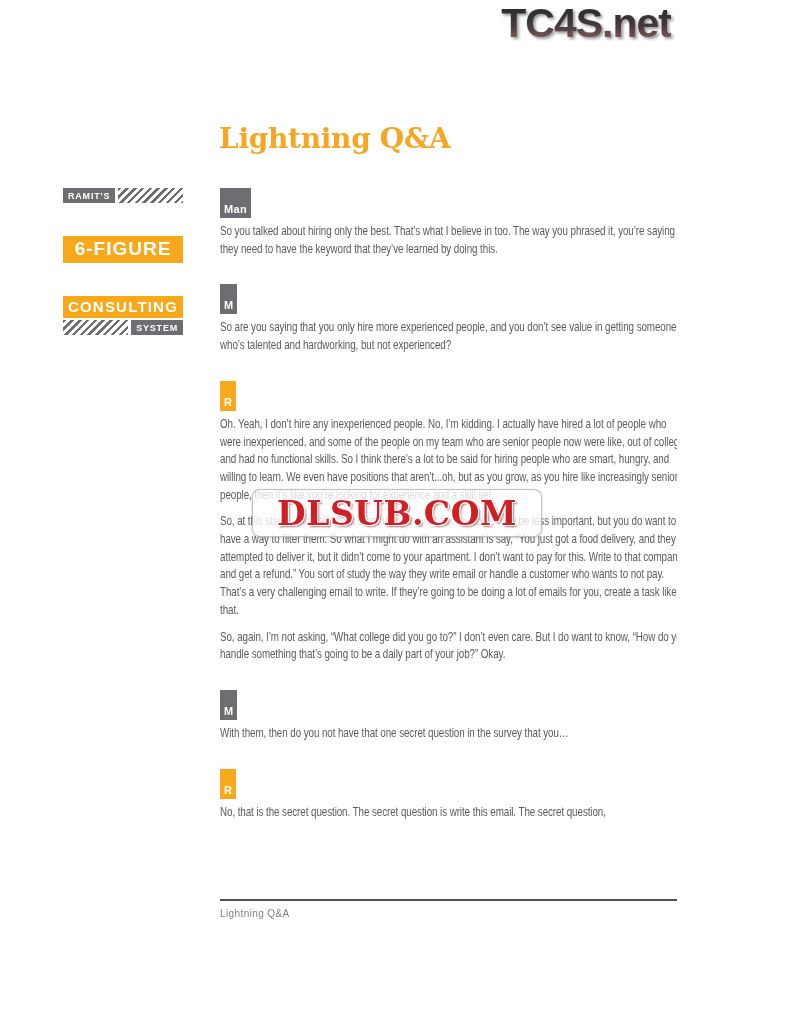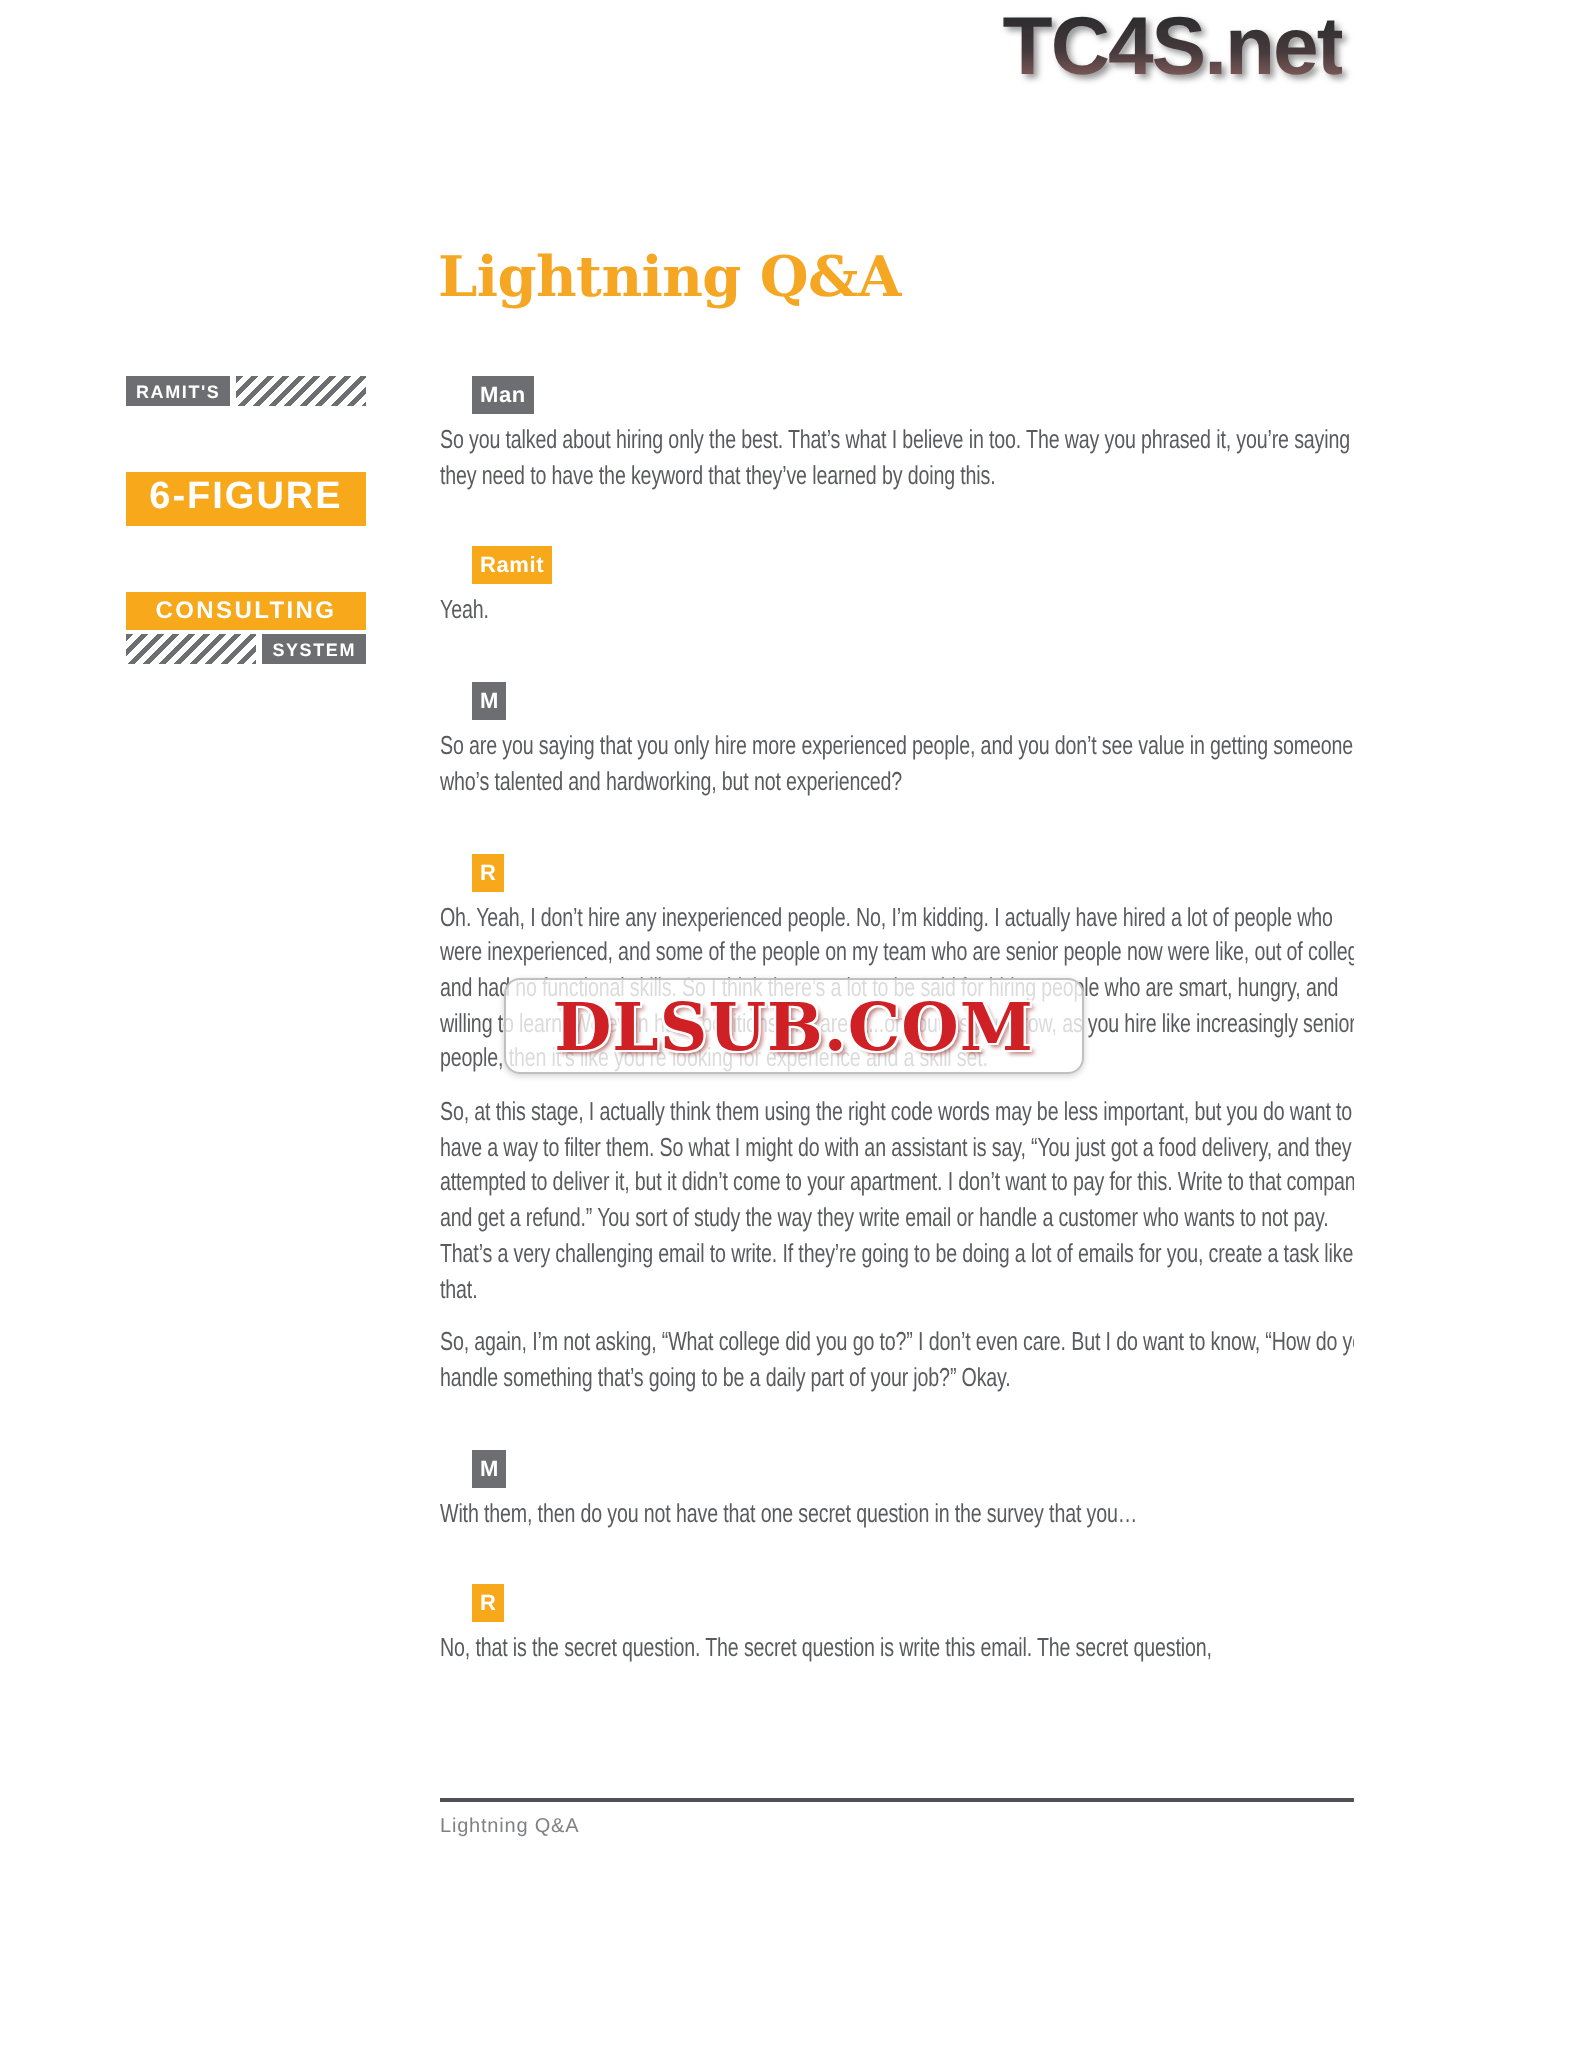--- a/index.html
+++ b/index.html
@@ -44,33 +44,33 @@
   }
   .logo-stripes {
     flex: 1;
     background: repeating-linear-gradient(135deg, #6d6e71 0 2.5px, #ffffff 2.5px 5.5px);
   }
   .logo-main {
     background: var(--accent_orange, #f7a81b); color: #fff;
     font-weight: bold; text-align: center; margin-top: 31px;
   }
   .logo-main.big   { font-size: 19px; letter-spacing: 1px;   padding: 2px 0 3px; }
-  .logo-main.small { font-size: 12px; letter-spacing: 1.2px; padding: 2px 0 3px; }
+  .logo-main.small { font-size: 15px; letter-spacing: 1.2px; padding: 2px 0 3px; }
 
   
   .content {
     position: absolute; left: 220px; top: 188px; width: 468px;
     color: var(--body_text, #5a5b5e);
     font-size: 13px; line-height: 17.7px;
   }
   .qa-block { margin: 0 0 27px; }
   .badge {
     display: inline-block; color: #ffffff; font-weight: bold;
     font-size: 11px; line-height: 1; letter-spacing: 0.3px;
-    padding: 5px 4px 3px; margin: 0 16px 4px;
+    padding: 16px 4px 3px; margin: 0 0 4px;
   }
   .badge.gray   { background: var(--badge_gray, #6d6e71); }
   .badge.orange { background: var(--accent_orange, #f7a81b); }
   .qa-block p {
     margin: 0 0 9px; width: 620px;
     transform: scaleX(0.755); transform-origin: 0 0;
     letter-spacing: -0.1px;
   }
   .qa-block p:last-child { margin-bottom: 0; }
 
@@ -130,21 +130,20 @@
     <div class="logo-main big">6-FIGURE</div>
     <div class="logo-main small">CONSULTING</div>
     <div class="logo-row">
       <span class="logo-stripes"></span>
       <span class="logo-badge">SYSTEM</span>
     </div>
   </div>
 
   <div class="content" id="qa-container">
       <section class="qa-block"><span class="badge gray">Man</span><p>So you talked about hiring only the best. That’s what I believe in too. The way you phrased it, you’re saying they need to have the keyword that they’ve learned by doing this.</p></section>
-      <section class="qa-block"><span class="badge orange">Ramit</span><p>Yeah.</p></section>
       <section class="qa-block"><span class="badge gray">M</span><p>So are you saying that you only hire more experienced people, and you don’t see value in getting someone who’s talented and hardworking, but not experienced?</p></section>
       <section class="qa-block"><span class="badge orange">R</span><p>Oh. Yeah, I don’t hire any inexperienced people. No, I’m kidding. I actually have hired a lot of people who were inexperienced, and some of the people on my team who are senior people now were like, out of college and had no functional skills. So I think there’s a lot to be said for hiring people who are smart, hungry, and willing to learn. We even have positions that aren’t...oh, but as you grow, as you hire like increasingly senior people, then it’s like you’re looking for experience and a skill set.</p><p>So, at this stage, I actually think them using the right code words may be less important, but you do want to have a way to filter them. So what I might do with an assistant is say, “You just got a food delivery, and they attempted to deliver it, but it didn’t come to your apartment. I don’t want to pay for this. Write to that company and get a refund.” You sort of study the way they write email or handle a customer who wants to not pay. That’s a very challenging email to write. If they’re going to be doing a lot of emails for you, create a task like that.</p><p>So, again, I’m not asking, “What college did you go to?” I don’t even care. But I do want to know, “How do you handle something that’s going to be a daily part of your job?” Okay.</p></section>
       <section class="qa-block"><span class="badge gray">M</span><p>With them, then do you not have that one secret question in the survey that you…</p></section>
       <section class="qa-block"><span class="badge orange">R</span><p>No, that is the secret question. The secret question is write this email. The secret question,</p></section>
     </div>
 
   <div class="dlsub">DLSUB.COM</div>
 
   <div class="footer">
     <span>Lightning Q&amp;A</span>

